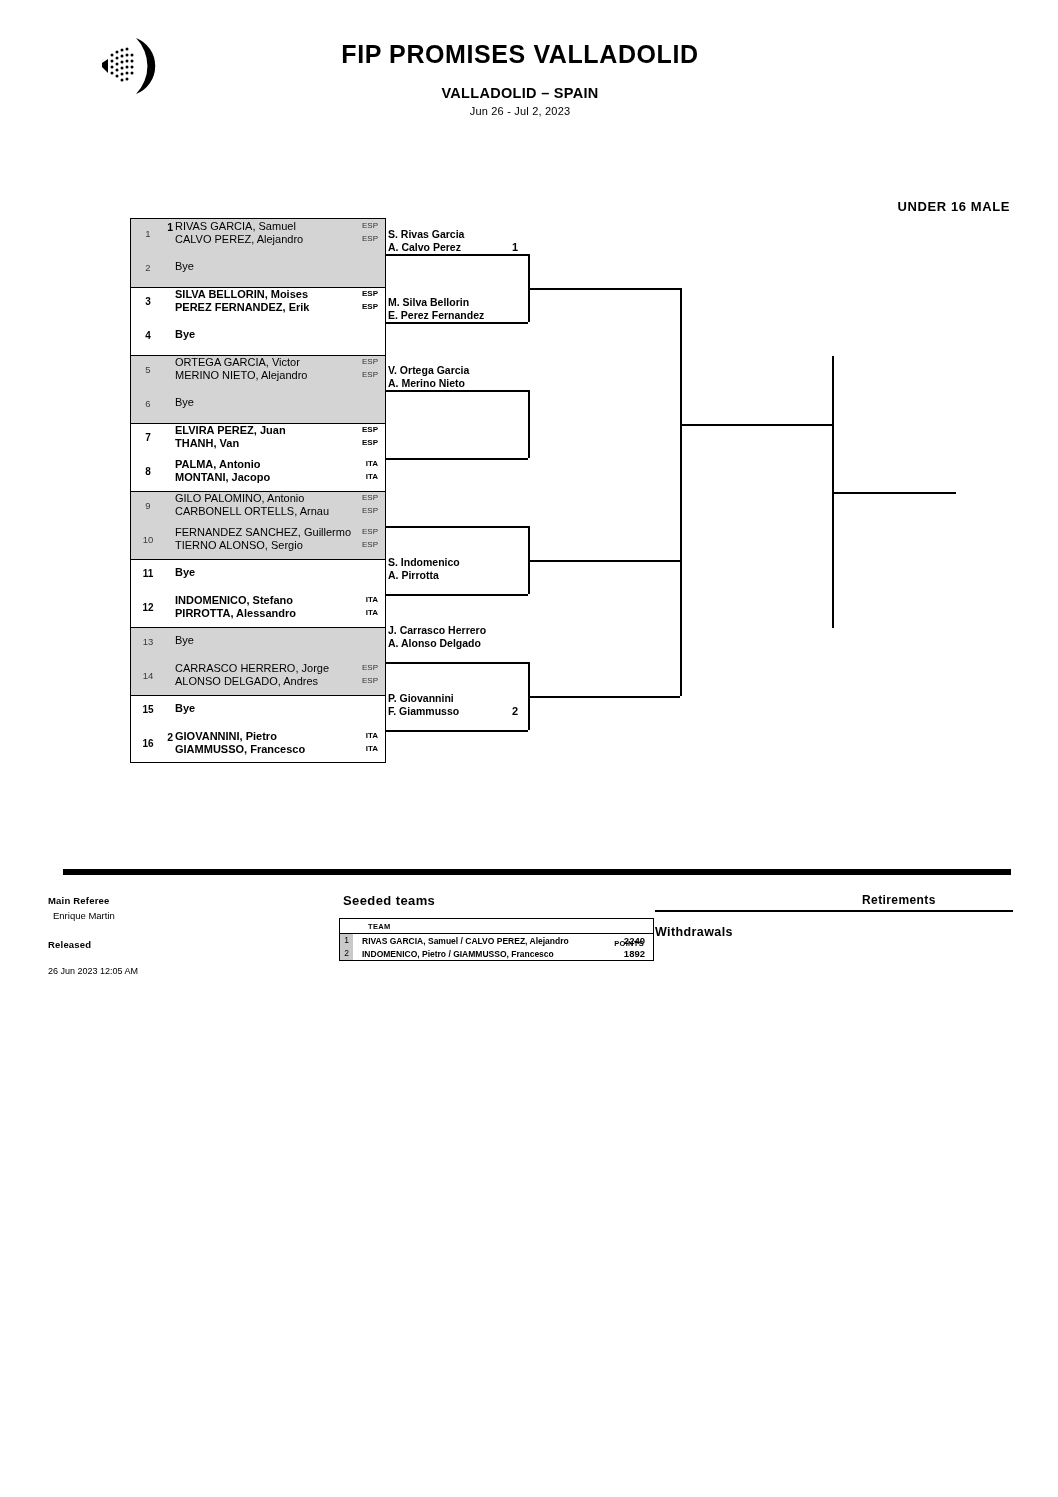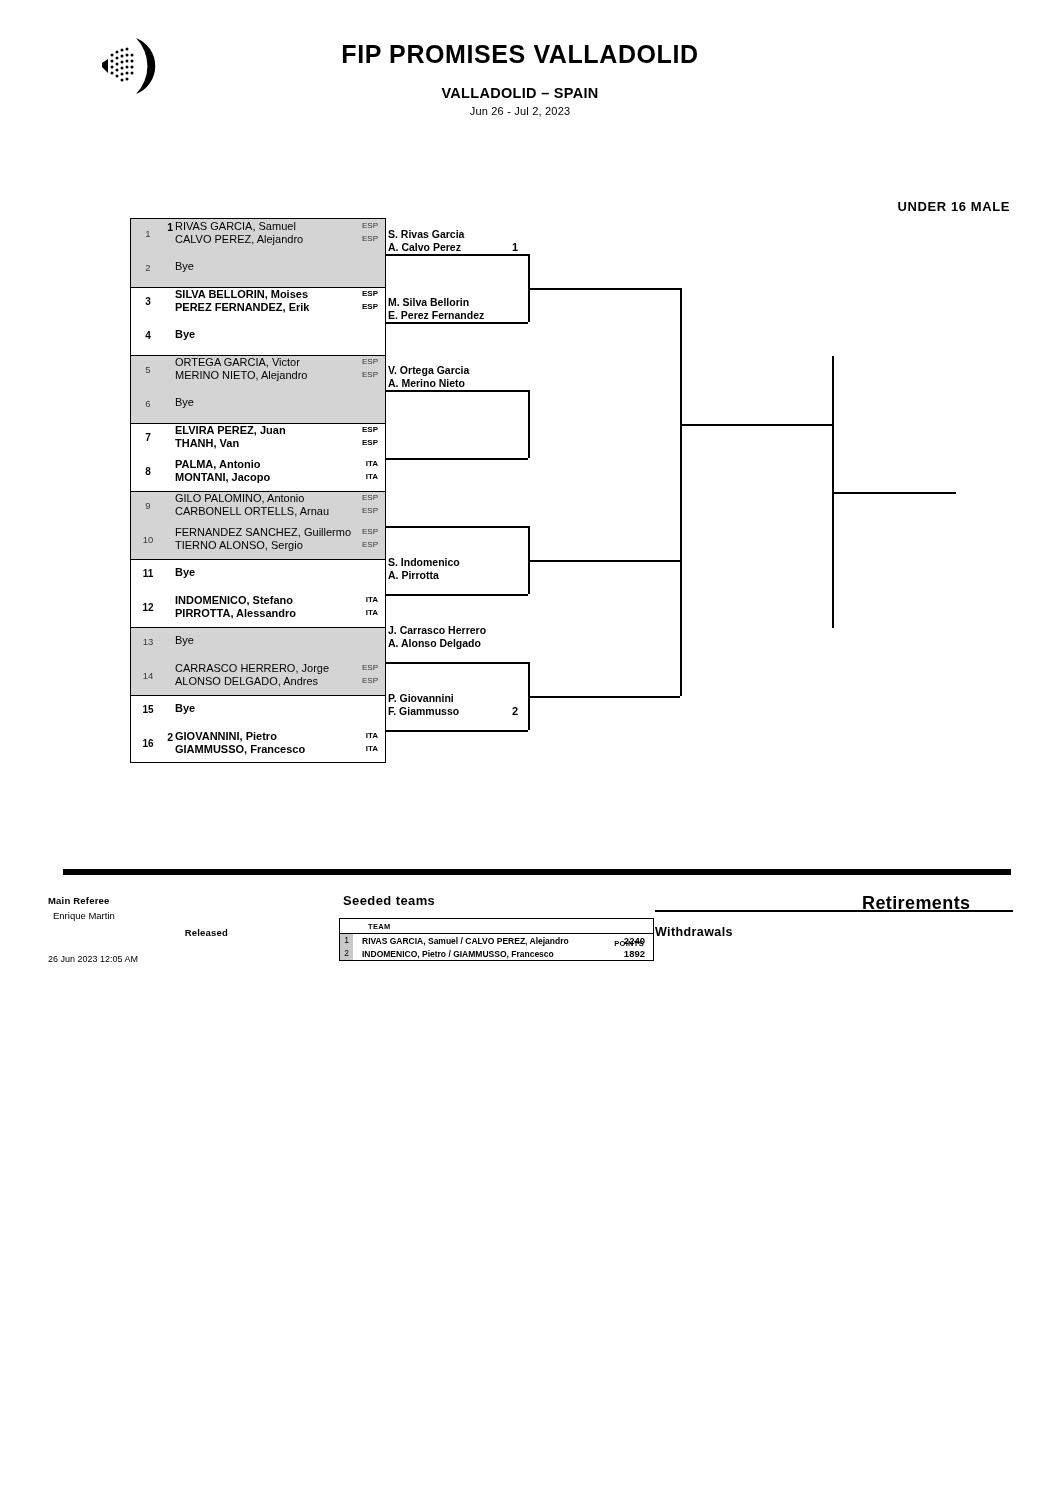--- a/index.html
+++ b/index.html
@@ -57,42 +57,42 @@
 
   .vbar{position:absolute;background:#000;width:1.8px;}
   .hbar{position:absolute;background:#000;height:1.8px;}
 
   
   .rule{position:absolute;left:63px;top:869px;width:948px;height:6px;background:#000;}
 
   .ref{position:absolute;left:48px;top:895px;width:180px;}
   .ref .h{font-size:9.5px;font-weight:bold;letter-spacing:0.2px;}
   .ref .v{font-size:9.5px;padding-left:5px;margin-top:4px;}
-  .ref .h2{font-size:9.5px;font-weight:bold;margin-top:6px;letter-spacing:0.2px;text-align:right;}
+  .ref .h2{font-size:9.5px;font-weight:bold;margin-top:18px;letter-spacing:0.2px;}
   .ref .v2{font-size:9px;margin-top:16px;}
 
   .seeded-h{position:absolute;left:343px;top:893px;font-size:13px;
             font-weight:bold;letter-spacing:0.4px;}
   .seeded-tbl{position:absolute;left:339px;top:918px;width:315px;
               border:1.6px solid #000;box-sizing:border-box;}
   .st-head{position:relative;height:14px;border-bottom:1.6px solid #000;}
   .st-head .th-team{position:absolute;left:28px;top:3px;font-size:7.5px;
                     font-weight:bold;letter-spacing:0.3px;}
   .st-head .th-pts{position:absolute;right:9px;top:20px;font-size:7.5px;
                    font-weight:bold;letter-spacing:0.3px;padding-left:16px;}
   .st-row{position:relative;height:13px;}
   .st-row .rk{position:absolute;left:0;top:0;width:13px;height:13px;
               background:#c9c9c9;text-align:center;font-size:8.5px;
               line-height:13px;}
   .st-row .nm{position:absolute;left:22px;top:2px;font-size:8.5px;font-weight:bold;}
   .st-row .pts{position:absolute;right:8px;top:1px;font-size:9.5px;font-weight:bold;}
 
   .wd-h{position:absolute;left:655px;top:893px;font-size:12.5px;
         font-weight:bold;letter-spacing:0.4px;margin-top:32px;}
-  .rt-h{position:absolute;left:862px;top:893px;font-size:18px;
+  .rt-h{position:absolute;left:862px;top:893px;font-size:12px;
         font-weight:bold;letter-spacing:0.4px;}
   .wd-line{position:absolute;left:655px;top:910px;width:358px;height:1.6px;background:#000;}
 </style>
 </head>
 <body>
 
 <div class="pg">
 
   <div class="logo">
     <svg class="logo-mark" viewBox="0 0 62 62">

